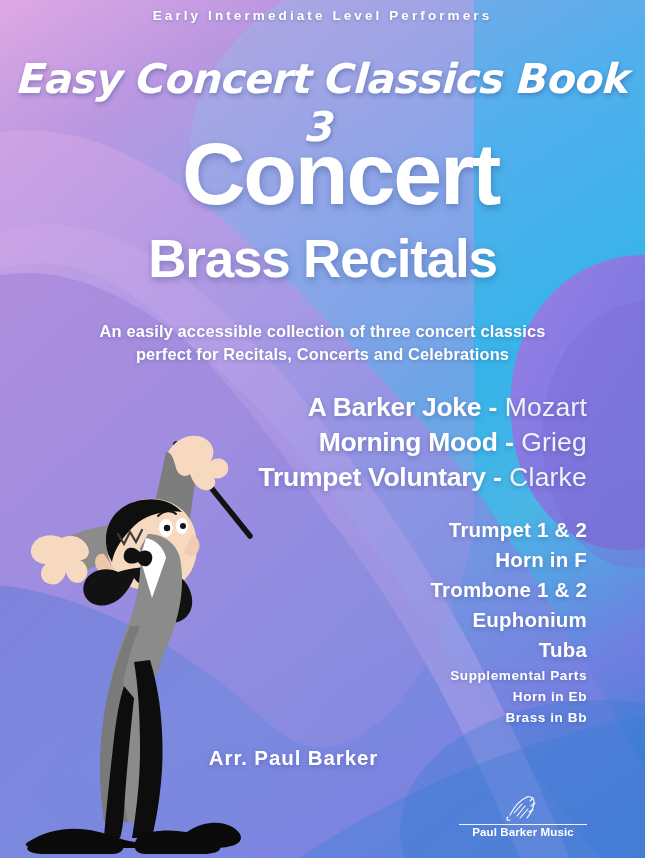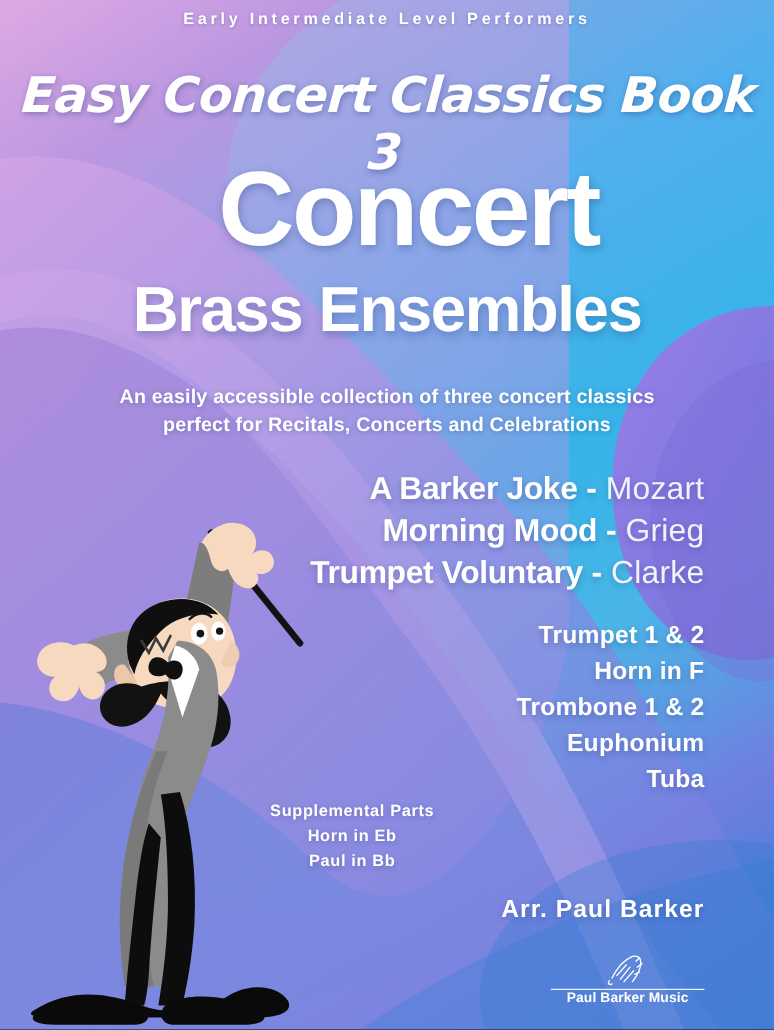--- a/index.html
+++ b/index.html
@@ -90,31 +90,30 @@
     text-align: right;
     font-size: 20.5px;
     font-weight: bold;
     line-height: 1.46;
     letter-spacing: .2px;
     text-shadow: 0 2px 5px rgba(40,50,120,.30);
   }
 
   .supplemental {
     top: 665px; left: 0; right: 58px;
-    text-align: center;
+    text-align: right;
     font-size: 13.6px;
     font-weight: bold;
     line-height: 1.55;
     letter-spacing: .55px;
     text-shadow: 0 1px 4px rgba(40,50,120,.30);
   }
 
   .arranger {
     top: 746px; left: 0; right: 58px;
-    text-align: right;
     font-size: 20.5px;
     font-weight: bold;
     letter-spacing: .9px;
     text-shadow: 0 2px 5px rgba(40,50,120,.30);
   }
 
   
   .logo {
     position: absolute;
     top: 793px;
@@ -269,21 +268,21 @@
     <path d="M 152 402 C 170 398, 196 402, 212 410 C 226 417, 222 424, 202 424
              L 146 424 C 136 424, 132 418, 136 410 C 140 404, 146 402, 152 402 Z" fill="#0a0a0a"></path>
   </svg>
 
   <div class="txt eyebrow">Early Intermediate Level Performers</div>
 
   <div class="txt series">Easy Concert Classics Book 3</div>
 
   <div class="txt title-main">Concert</div>
 
-  <div class="txt title-sub">Brass Ensembles</div>
+  <div class="txt title-sub">Brass Recitals</div>
 
   <div class="txt blurb">
     <div>An easily accessible collection of three concert classics</div>
     <div>perfect for Recitals, Concerts and Celebrations</div>
   </div>
 
   <div class="txt pieces">
     <div class="row">
       <span class="pname">A Barker Joke</span>
       <span class="dash">-</span>
@@ -305,21 +304,21 @@
     <div>Trumpet 1 &amp; 2</div>
     <div>Horn in F</div>
     <div>Trombone 1 &amp; 2</div>
     <div>Euphonium</div>
     <div>Tuba</div>
   </div>
 
   <div class="txt supplemental">
     <div>Supplemental Parts</div>
     <div>Horn in Eb</div>
-    <div>Paul in Bb</div>
+    <div>Brass in Bb</div>
   </div>
 
   <div class="txt arranger">Arr. Paul Barker</div>
 
   <div class="logo">
     <svg class="logo-mark" width="46" height="30" viewBox="0 0 46 30" xmlns="http://www.w3.org/2000/svg">
       <g stroke="#ffffff" stroke-width="1.1" fill="none" stroke-linecap="round">
         <path d="M 10 22 C 14 14, 20 7, 27 4"></path>
         <path d="M 27 4 C 31 3, 34 5, 34 9 C 34 14, 31 20, 27 25"></path>
         <path d="M 14 20 L 22 11"></path>

